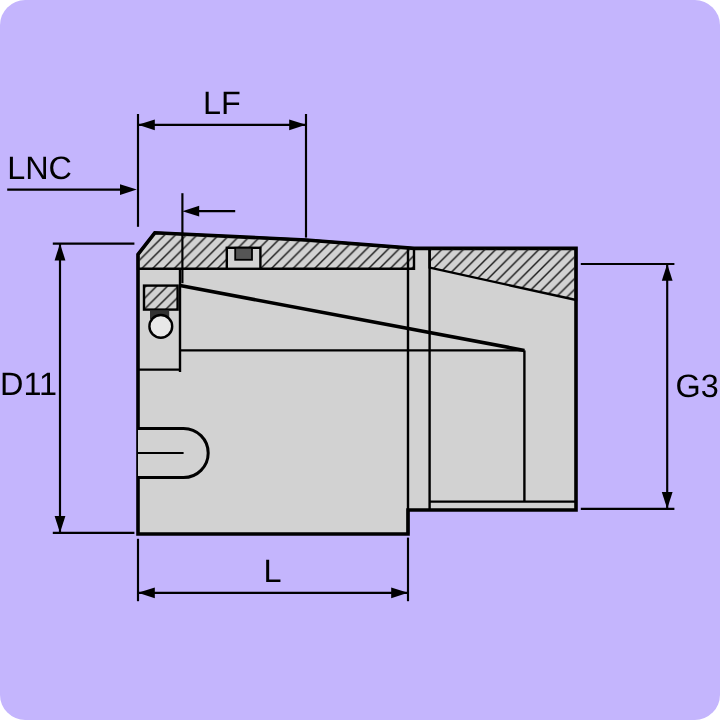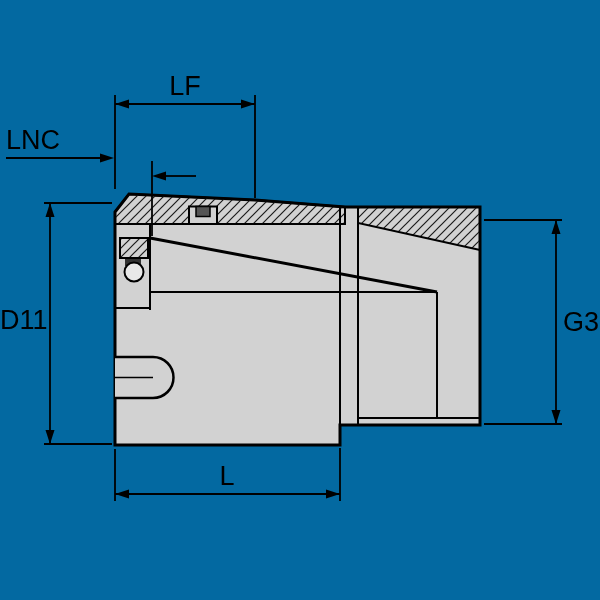--- a/index.html
+++ b/index.html
@@ -7,21 +7,22 @@
     padding: 0;
     background: #ffffff;
     width: 600px;
     height: 600px;
     overflow: hidden;
   }
   .canvas {
     position: relative;
     width: 600px;
     height: 600px;
-    background: #0369a1;
+    background: #c4b5fd;
+    border-radius: 21px;
   }
   svg { display: block; }
   svg text {
     font-family: "Liberation Sans", sans-serif;
     font-size: 27px;
     fill: #000000;
   }
 </style>
 </head>
 <body>

